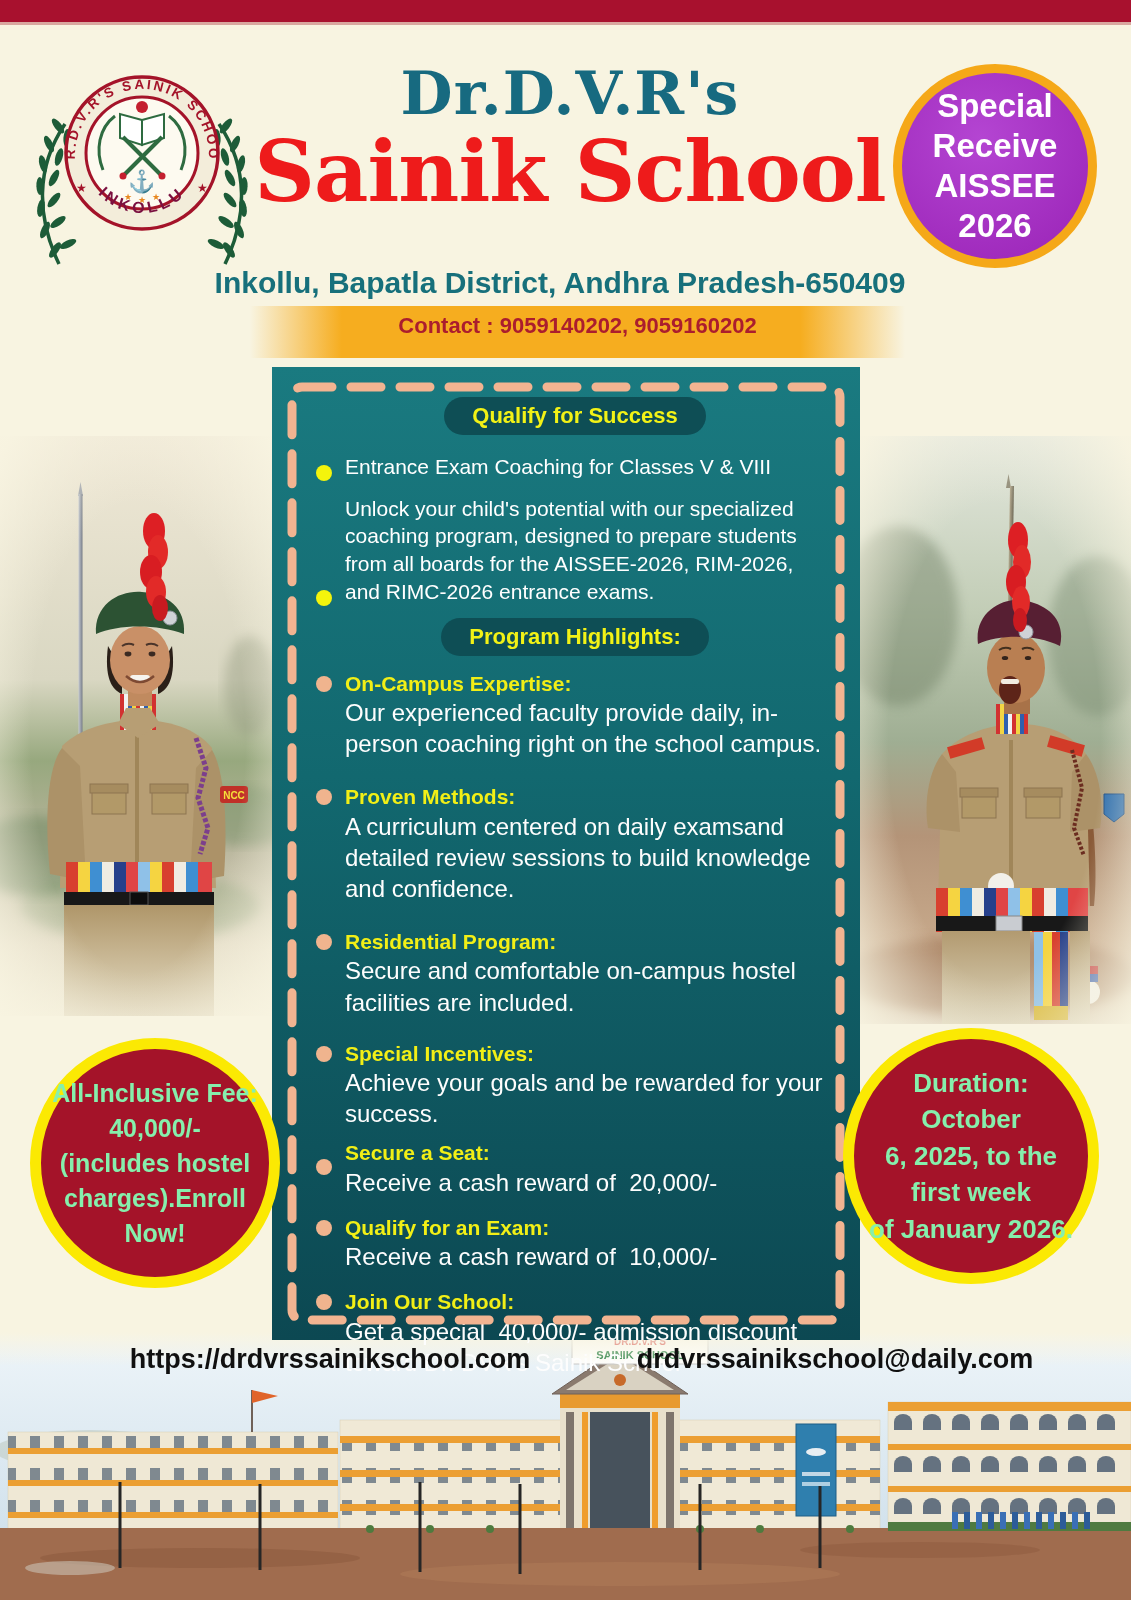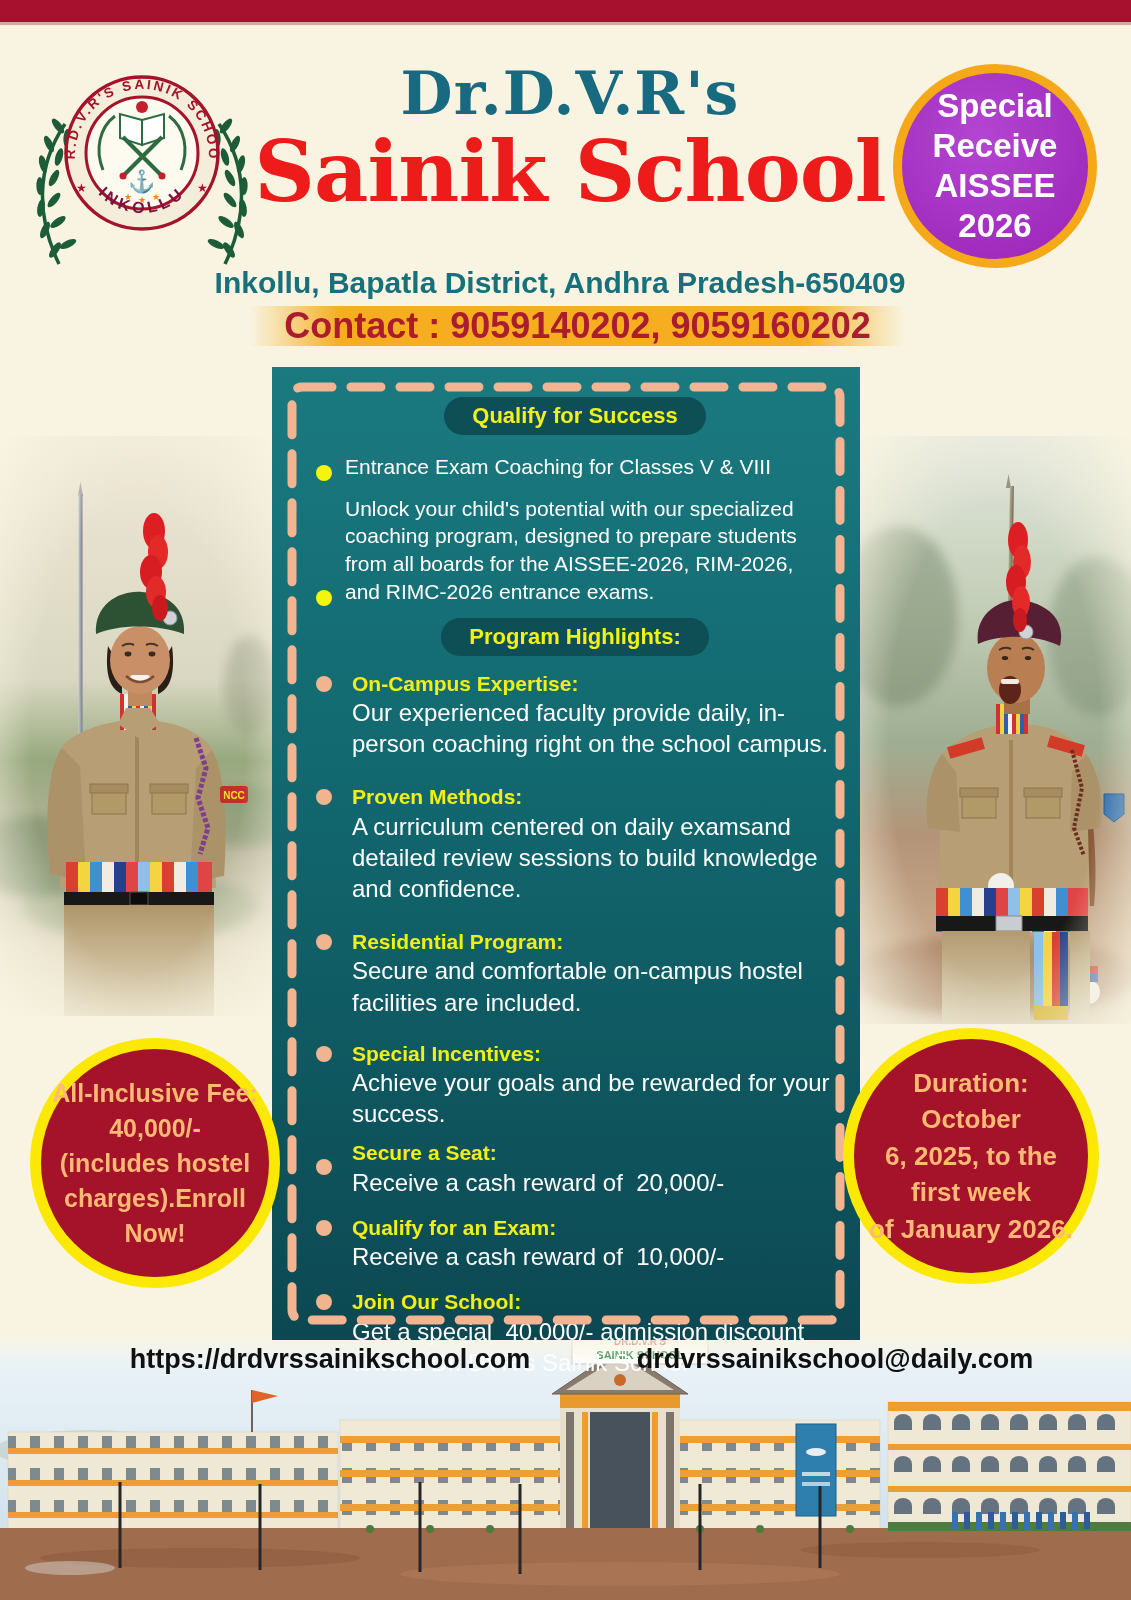--- a/index.html
+++ b/index.html
@@ -17,23 +17,23 @@
   }
   .title-main{
     position:absolute;left:250px;top:122px;width:640px;text-align:center;
     font-family:"DejaVu Serif",serif;font-weight:bold;font-size:84px;color:#ee1b1b;letter-spacing:-1px;
   }
   .address{
     position:absolute;left:0;top:266px;width:1120px;text-align:center;
     font-size:30px;font-weight:bold;color:#17707b;letter-spacing:0px;
   }
   .contact-bar{
-    position:absolute;left:250px;top:306px;width:655px;height:40px;line-height:40px;text-align:center;
+    position:absolute;left:250px;top:306px;width:655px;height:52px;line-height:40px;text-align:center;
     background:linear-gradient(90deg,rgba(246,173,31,0) 0%,#f6ad1f 14%,#f6ad1f 84%,rgba(246,173,31,0) 100%);
-    font-size:36px;font-weight:bold;color:#ab1d2e;
+    font-size:22px;font-weight:bold;color:#ab1d2e;
   }
   
   .special-badge{
     position:absolute;left:893px;top:64px;width:186px;height:186px;border-radius:50%;
     background:radial-gradient(circle at 42% 35%,#b445d2,#a02bbd 75%);
     border:9px solid #f5a818;display:flex;flex-direction:column;align-items:center;justify-content:center;
     color:#ffffff;font-weight:bold;font-size:33px;line-height:1.22;text-align:center;
   }
   
   .logo-wrap{position:absolute;left:25px;top:58px;width:235px;height:215px;}
@@ -48,36 +48,36 @@
   .pill-wrap{text-align:center;}
   .pill{
     display:inline-block;background:#0e4e55;color:#f2f216;font-weight:bold;font-size:22px;
     padding:6px 28px;border-radius:24px;
   }
   .intro-item{display:flex;gap:13px;align-items:flex-end;}
   .dot{flex:0 0 auto;width:16px;height:16px;border-radius:50%;margin-top:6px;}
   .dot-yellow{background:#f4f40c;}
   .dot-salmon{background:#f0b48e;}
   .intro-text{font-size:21px;color:#ffffff;line-height:1.32;white-space:pre-wrap;}
-  .hl{display:flex;gap:20px;align-items:flex-start;}
+  .hl{display:flex;gap:13px;align-items:flex-start;}
   .hl-title{font-size:21px;font-weight:bold;color:#f2ef16;line-height:1.3;}
   .hl-body{font-size:24px;color:#fdfdfd;line-height:1.3;white-space:pre-wrap;max-width:508px;}
 
   
   .photo{position:absolute;z-index:1;}
   .photo-fade{position:absolute;left:0;top:0;width:100%;height:100%;
     background:radial-gradient(ellipse at 50% 52%,rgba(248,244,225,0) 55%,rgba(248,244,225,0.95) 97%);}
   .photo-left{left:0;top:436px;width:276px;height:580px;}
   .photo-right{left:858px;top:436px;width:273px;height:588px;}
 
   
   .badge-circle{
     position:absolute;border-radius:50%;background:#a41329;z-index:3;
     display:flex;flex-direction:column;align-items:center;justify-content:center;text-align:center;
-    color:#fdba74;font-weight:bold;
+    color:#86efac;font-weight:bold;
   }
   .badge-fee{left:30px;top:1038px;width:228px;height:228px;border:11px solid #fbe903;font-size:25px;line-height:1.4;}
   .badge-duration{left:843px;top:1028px;width:234px;height:234px;border:11px solid #fbe903;font-size:26px;line-height:1.4;}
 
   
   .footer-photo{position:absolute;left:0;top:1332px;width:1131px;height:268px;}
   .footer-topfade{position:absolute;left:0;top:1332px;width:1131px;height:34px;
     background:linear-gradient(180deg,#f8f4e1 0%,rgba(248,244,225,0) 100%);}
   .footer-links{position:absolute;left:0;top:1344px;width:1131px;height:44px;z-index:4;}
   .link{position:absolute;font-size:27px;font-weight:bold;color:#101010;text-align:center;}

